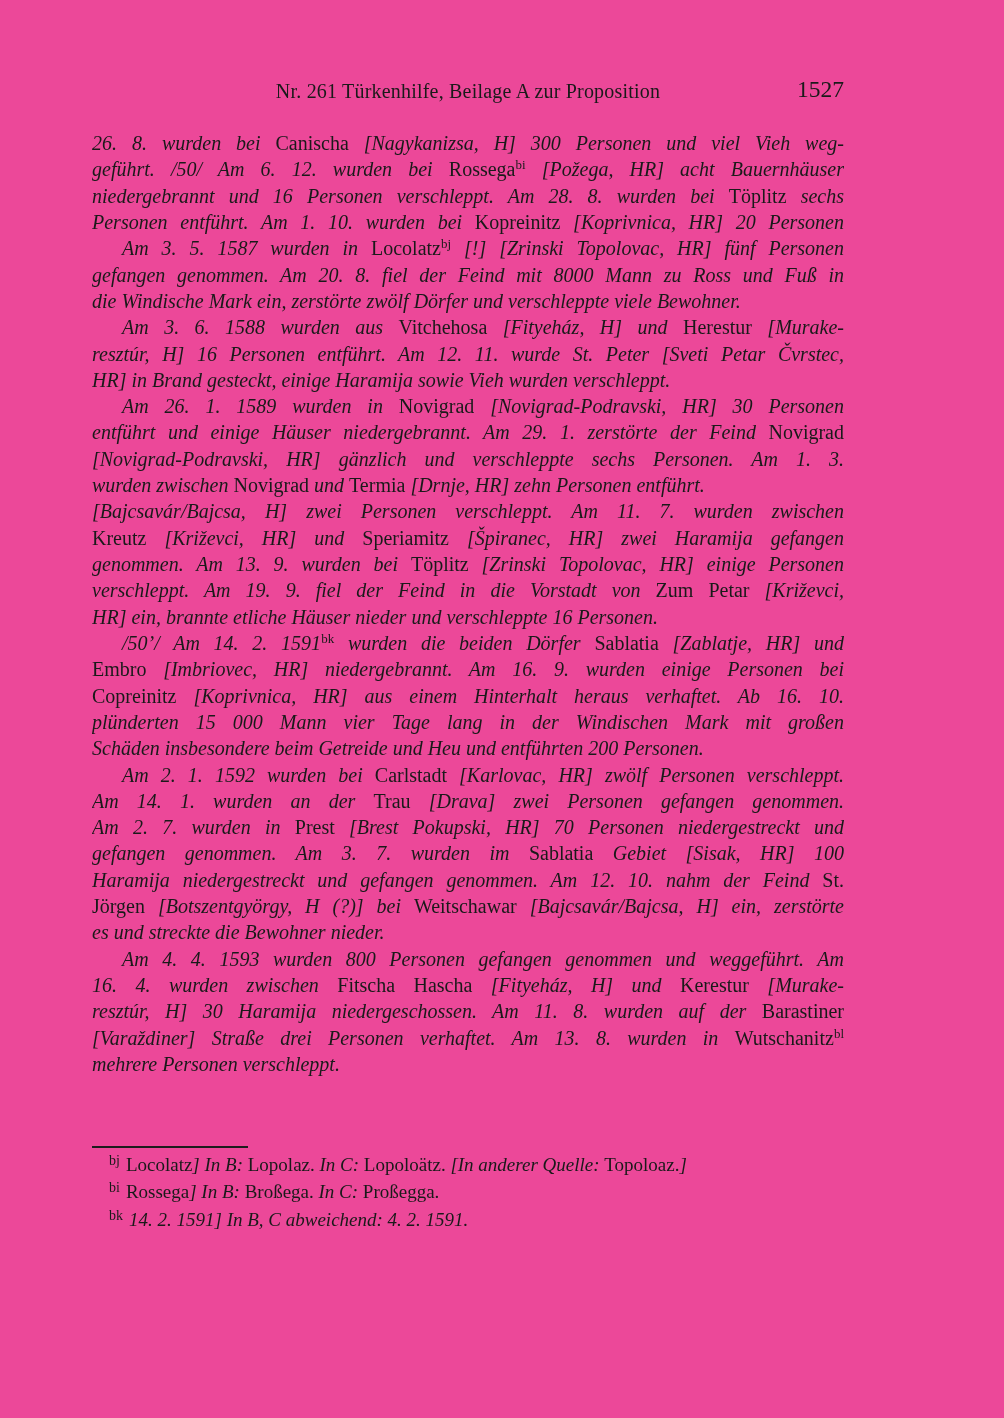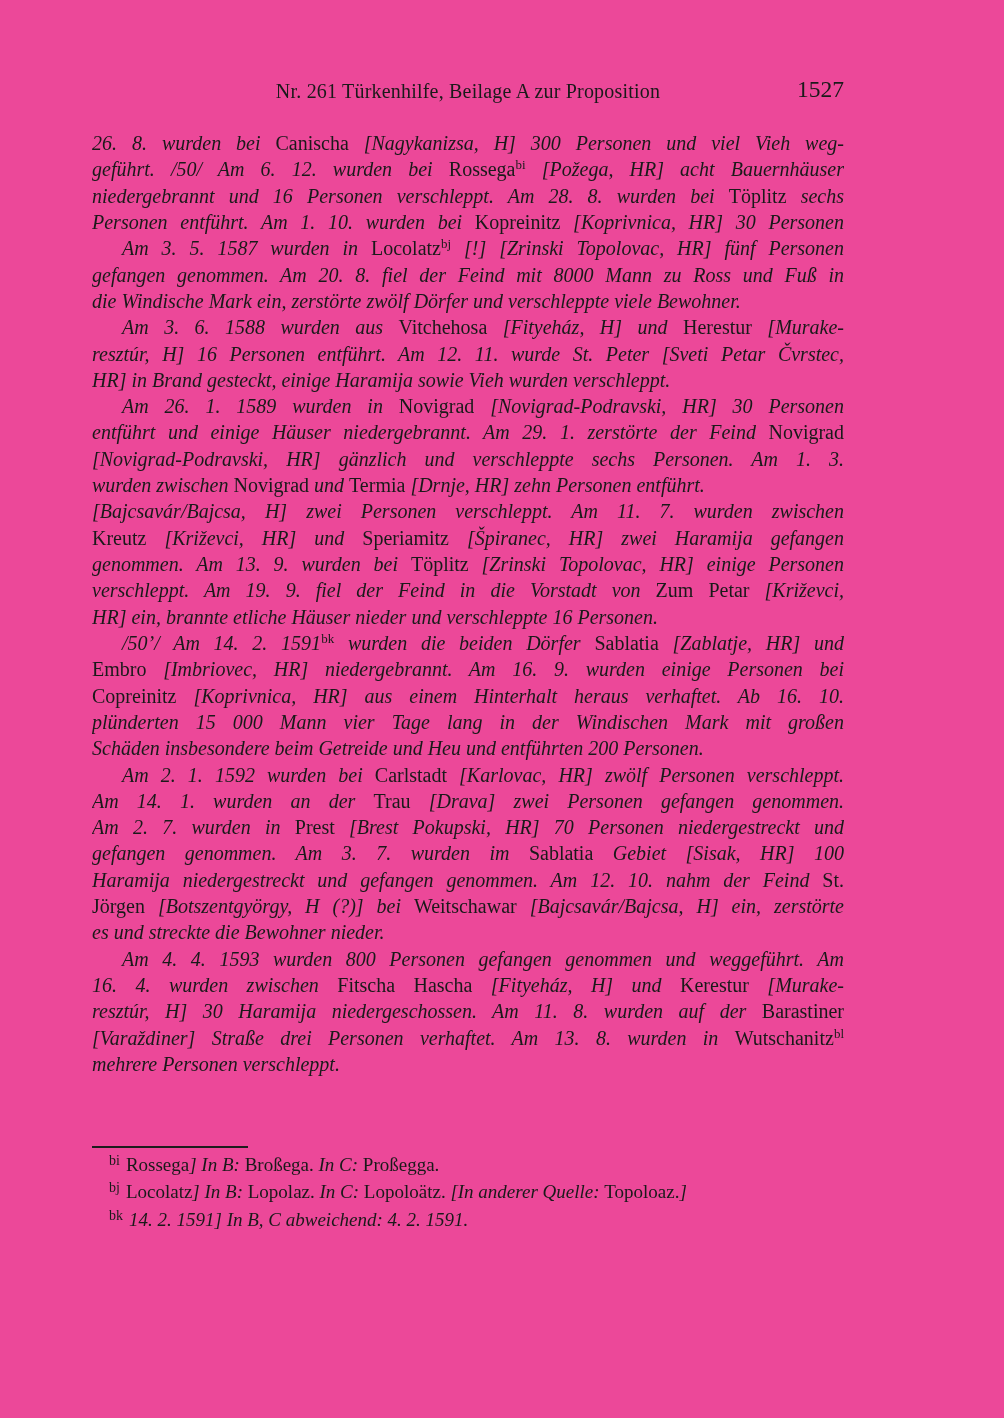--- a/index.html
+++ b/index.html
@@ -113,21 +113,21 @@
   <div class="running-head">
     <div class="rh-title">Nr. 261 Türkenhilfe, Beilage A zur Proposition</div>
     <div class="rh-page">1527</div>
   </div>
 
   <div class="body-text">
       <div>
         <div class="line"><span class="seg-i">26. 8. wurden bei </span><span class="seg-r">Canischa</span><span class="seg-i"> [Nagykanizsa, H] 300 Personen und viel Vieh weg-</span></div>
         <div class="line"><span class="seg-i">geführt. /50/ Am 6. 12. wurden bei </span><span class="seg-r">Rossega</span><span class="seg-sup">bi</span><span class="seg-i"> [Požega, HR] acht Bauernhäuser</span></div>
         <div class="line"><span class="seg-i">niedergebrannt und 16 Personen verschleppt. Am 28. 8. wurden bei </span><span class="seg-r">Töplitz</span><span class="seg-i"> sechs</span></div>
-        <div class="line"><span class="seg-i">Personen entführt. Am 1. 10. wurden bei </span><span class="seg-r">Kopreinitz</span><span class="seg-i"> [Koprivnica, HR] 30 Personen</span></div>
+        <div class="line"><span class="seg-i">Personen entführt. Am 1. 10. wurden bei </span><span class="seg-r">Kopreinitz</span><span class="seg-i"> [Koprivnica, HR] 20 Personen</span></div>
       </div>
       <div>
         <div class="line indent"><span class="seg-i">Am 3. 5. 1587 wurden in </span><span class="seg-r">Locolatz</span><span class="seg-sup">bj</span><span class="seg-i"> [!] [Zrinski Topolovac, HR] fünf Personen</span></div>
         <div class="line"><span class="seg-i">gefangen genommen. Am 20. 8. fiel der Feind mit 8000 Mann zu Ross und Fuß in</span></div>
         <div class="line para-end"><span class="seg-i">die Windische Mark ein, zerstörte zwölf Dörfer und verschleppte viele Bewohner.</span></div>
       </div>
       <div>
         <div class="line indent"><span class="seg-i">Am 3. 6. 1588 wurden aus </span><span class="seg-r">Vitchehosa</span><span class="seg-i"> [Fityeház, H] und </span><span class="seg-r">Herestur</span><span class="seg-i"> [Murake-</span></div>
         <div class="line"><span class="seg-i">resztúr, H] 16 Personen entführt. Am 12. 11. wurde St. Peter [Sveti Petar Čvrstec,</span></div>
         <div class="line para-end"><span class="seg-i">HR] in Brand gesteckt, einige Haramija sowie Vieh wurden verschleppt.</span></div>
@@ -166,18 +166,18 @@
         <div class="line"><span class="seg-i">16. 4. wurden zwischen </span><span class="seg-r">Fitscha Hascha</span><span class="seg-i"> [Fityeház, H] und </span><span class="seg-r">Kerestur</span><span class="seg-i"> [Murake-</span></div>
         <div class="line"><span class="seg-i">resztúr, H] 30 Haramija niedergeschossen. Am 11. 8. wurden auf der </span><span class="seg-r">Barastiner</span></div>
         <div class="line"><span class="seg-i">[Varaždiner] Straße drei Personen verhaftet. Am 13. 8. wurden in </span><span class="seg-r">Wutschanitz</span><span class="seg-sup">bl</span></div>
         <div class="line para-end"><span class="seg-i">mehrere Personen verschleppt.</span></div>
       </div>
     </div>
 
   <div class="fn-rule"></div>
 
   <div class="footnotes">
+      <div class="footnote"><span class="fn-marker">bj</span><span class="seg-r">Locolatz</span><span class="seg-i">] In B: </span><span class="seg-r">Lopolaz. </span><span class="seg-i">In C: </span><span class="seg-r">Lopoloätz. </span><span class="seg-i">[In anderer Quelle: </span><span class="seg-r">Topoloaz.</span><span class="seg-i">]</span></div>
       <div class="footnote"><span class="fn-marker">bi</span><span class="seg-r">Rossega</span><span class="seg-i">] In B: </span><span class="seg-r">Broßega. </span><span class="seg-i">In C: </span><span class="seg-r">Proßegga.</span></div>
-      <div class="footnote"><span class="fn-marker">bj</span><span class="seg-r">Locolatz</span><span class="seg-i">] In B: </span><span class="seg-r">Lopolaz. </span><span class="seg-i">In C: </span><span class="seg-r">Lopoloätz. </span><span class="seg-i">[In anderer Quelle: </span><span class="seg-r">Topoloaz.</span><span class="seg-i">]</span></div>
       <div class="footnote"><span class="fn-marker">bk</span><span class="seg-i">14. 2. 1591] In B, C abweichend: 4. 2. 1591.</span></div>
     </div>
 
 </div>
 
 </body></html>

